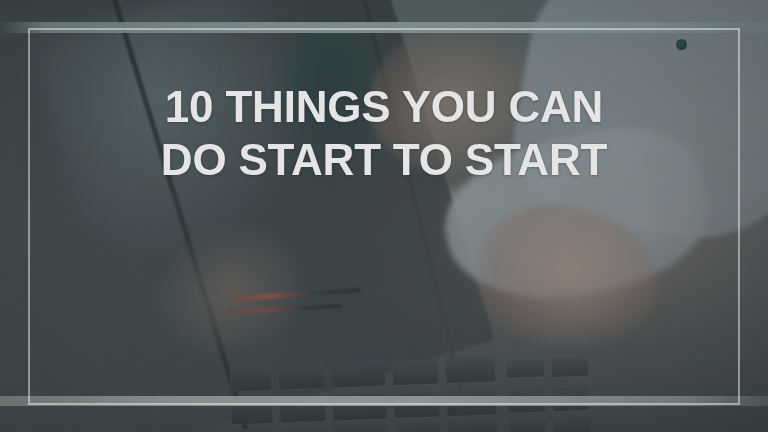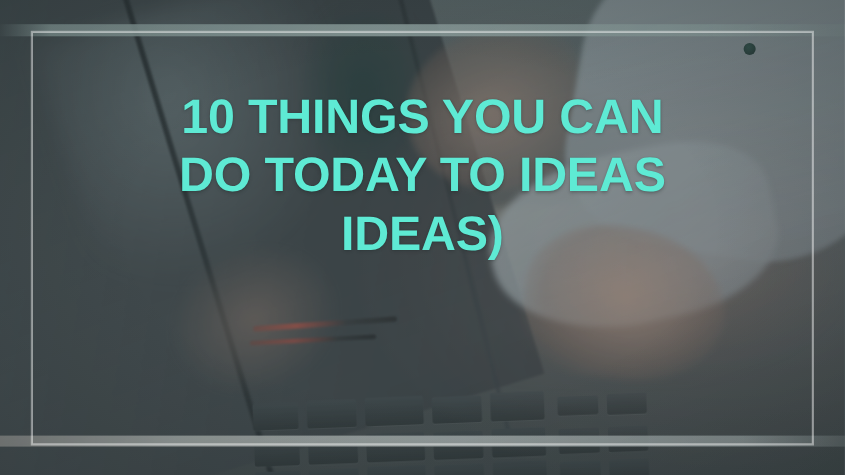--- a/index.html
+++ b/index.html
@@ -215,21 +215,21 @@
   
   .title-wrap {
     position:absolute; left:0; right:0; top:80px;
     display:flex; flex-direction:column; align-items:center;
     gap:0;
   }
   .t-line {
     font-size:44px;
     line-height:53px;
     font-weight:700;
-    color:#5eead4;
+    color:#e5e5e5;
     letter-spacing:-0.2px;
     text-align:center;
     white-space:nowrap;
     text-shadow:0 1px 3px rgba(25,35,38,.30), 0 0 1px rgba(25,35,38,.25);
     font-stretch:semi-condensed;
   }
 </style>
 </head>
 <body>
 
@@ -294,17 +294,16 @@
     <div class="grade-teal"></div>
     <div class="grade-rose"></div>
     <div class="grade-flat"></div>
     <div class="vignette"></div>
   </div>
 
   <div class="frame"></div>
 
   <div class="title-wrap">
     <div class="t-line">10 THINGS YOU CAN</div>
-    <div class="t-line">DO TODAY TO IDEAS</div>
-    <div class="t-line">IDEAS)</div>
+    <div class="t-line">DO START TO START</div>
   </div>
 
 </div>
 
 </body></html>

